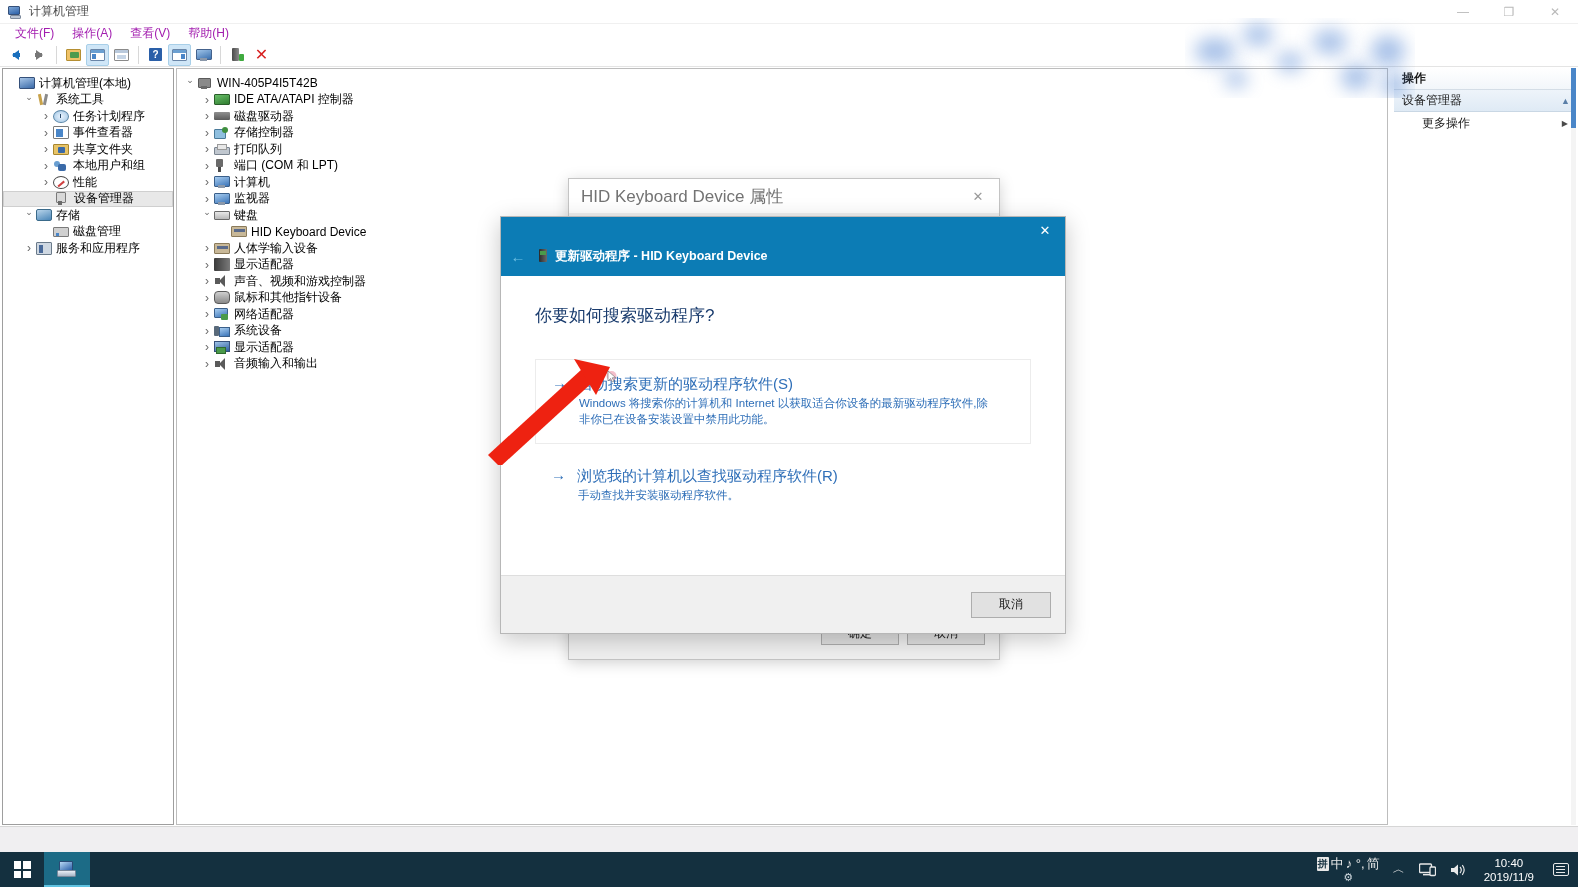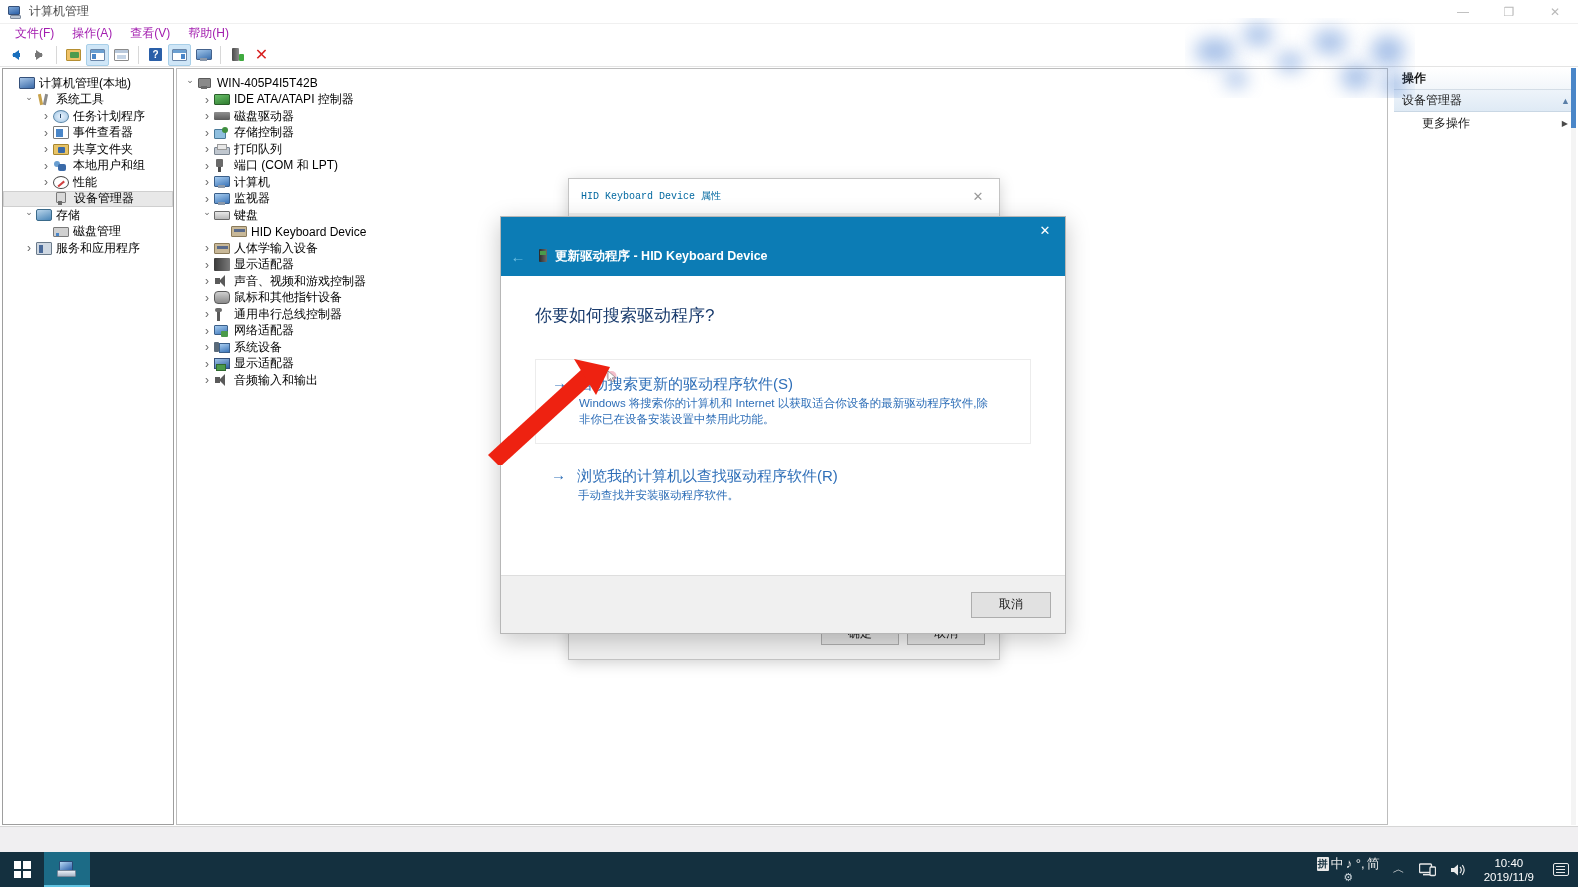--- a/index.html
+++ b/index.html
@@ -227,21 +227,21 @@
   
   .props-win {
     position: absolute; left: 568px; top: 178px; width: 432px; height: 482px;
     background: #f0f0f0; border: 1px solid #c4c4c4;
     box-shadow: 0 3px 14px rgba(0,0,0,0.18);
   }
   .props-title {
     height: 34px; background: #ffffff; display: flex; align-items: center;
     padding: 0 6px 0 12px; justify-content: space-between;
   }
-  .props-title-text { font-size: 10px; color: #0369a1; font-family: Liberation Mono, monospace; }
+  .props-title-text { font-size: 17px; color: #737373; }
   .props-close { width: 30px; height: 30px; display:flex; align-items:center; justify-content:center;
                  color:#9a9a9a; font-size:13px; }
   .props-body { height: 412px; background: #f0f0f0; }
   .props-footer {
     position: absolute; left: 0; bottom: 0; width: 430px; height: 52px;
     display: flex; align-items: center; justify-content: flex-end; gap: 8px; padding-right: 14px;
   }
   .btn {
     min-width: 78px; height: 24px; background: #e1e1e1; border: 1px solid #adadad;
     font-size: 12px; color: #1a1a1a; display: flex; align-items: center; justify-content: center;
@@ -532,25 +532,20 @@
         </div>
         <div class="tnode" style="padding-left: 23px;">
           <span class="chev right"></span>
           <span class="tico ico-sound"></span>
           <span class="tlabel">声音、视频和游戏控制器</span>
         </div>
         <div class="tnode" style="padding-left: 23px;">
           <span class="chev right"></span>
           <span class="tico ico-mouse"></span>
           <span class="tlabel">鼠标和其他指针设备</span>
-        </div>
-        <div class="tnode" style="padding-left: 23px;">
-          <span class="chev right"></span>
-          <span class="tico ico-usb"></span>
-          <span class="tlabel">通用串行总线控制器</span>
         </div>
         <div class="tnode" style="padding-left: 23px;">
           <span class="chev right"></span>
           <span class="tico ico-net"></span>
           <span class="tlabel">网络适配器</span>
         </div>
         <div class="tnode" style="padding-left: 23px;">
           <span class="chev right"></span>
           <span class="tico ico-sysdev"></span>
           <span class="tlabel">系统设备</span>

